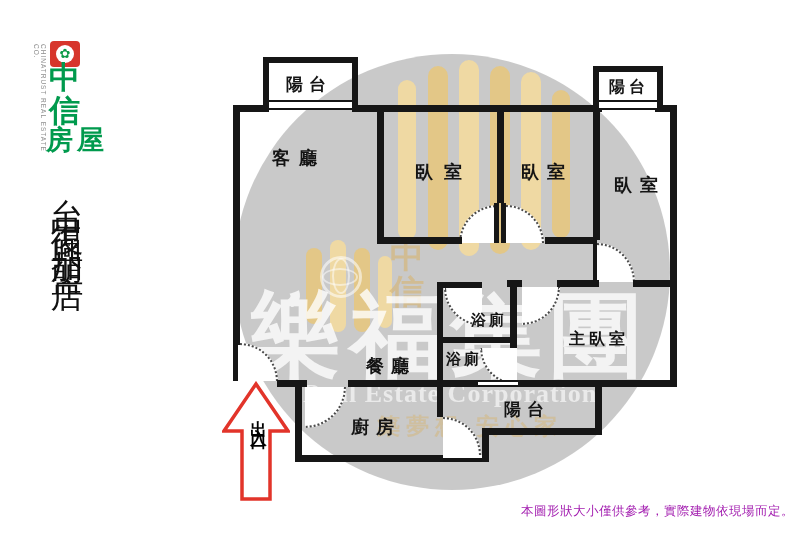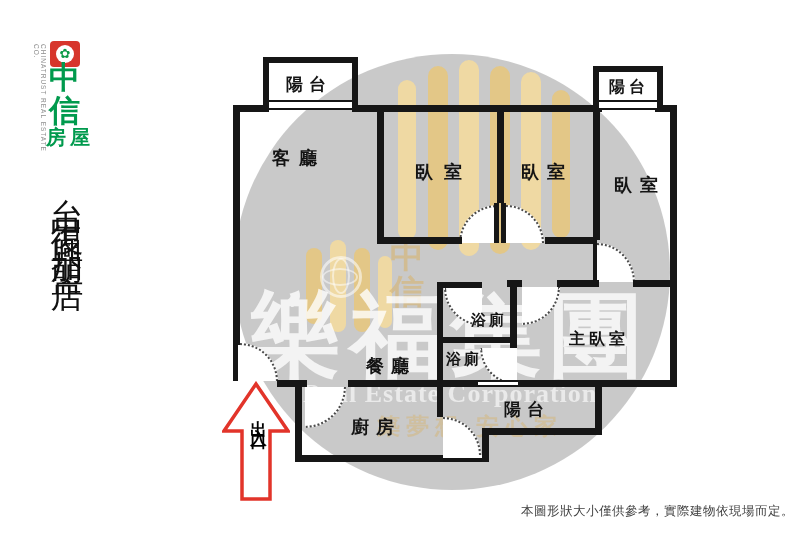--- a/index.html
+++ b/index.html
@@ -43,21 +43,21 @@
   .brand-en{position:absolute;left:33px;top:44px;height:118px;writing-mode:vertical-rl;
             font-family:"Liberation Sans",sans-serif;font-size:6.5px;letter-spacing:1px;
             color:#8f8f8f;z-index:7;}
   .emblem{position:absolute;left:50px;top:41px;width:30px;height:26px;background:#d7352c;
           border-radius:4px;z-index:7;}
   .emblem .c{position:absolute;left:6px;top:4px;width:18px;height:18px;border-radius:50%;
           background:#fff;text-align:center;line-height:18px;font-size:13px;color:#0c9a47;}
   .logo-ch{position:absolute;z-index:7;color:#009a4d;font-weight:700;line-height:1;}
   .store{position:absolute;left:44px;top:172px;height:330px;writing-mode:vertical-rl;
          font-size:33px;letter-spacing:13px;color:#101010;font-weight:500;z-index:7;}
-  .disclaimer{position:absolute;right:6px;top:503px;font-size:12.5px;color:#404040;
+  .disclaimer{position:absolute;right:6px;top:503px;font-size:12.5px;color:#a21caf;
               letter-spacing:0.5px;z-index:7;}
   
   .arrow-box{position:absolute;left:222px;top:381px;z-index:8;}
   .arrow-label{position:absolute;left:247px;top:407px;writing-mode:vertical-rl;font-size:16.5px;
                letter-spacing:8px;color:#000;font-weight:600;z-index:9;}
 </style>
 </head>
 <body>
 
 <div id="canvas">
@@ -156,17 +156,17 @@
     <polygon points="34,3 2,50 20,50 20,118 48,118 48,50 66,50" fill="#ffffff" stroke="#e2342a" stroke-width="3.5" stroke-linejoin="miter"></polygon>
   </svg>
   <div class="arrow-label">出入口</div>
 
   <div class="brand-en">CHINATRUST REAL ESTATE CO.</div>
   <div class="emblem">
     <div class="c">✿</div>
   </div>
   <div class="logo-ch" style="left:49px;top:62px;font-size:31px">中</div>
   <div class="logo-ch" style="left:49px;top:95px;font-size:31px">信</div>
-  <div class="logo-ch" style="left:46px;top:127px;font-size:20px;letter-spacing:4px">房屋</div>
+  <div class="logo-ch" style="left:46px;top:127px;font-size:27px;letter-spacing:4px">房屋</div>
   <div class="store">台中復興加盟店</div>
 
   <div class="disclaimer">本圖形狀大小僅供參考，實際建物依現場而定。</div>
 </div>
 
 </body></html>

